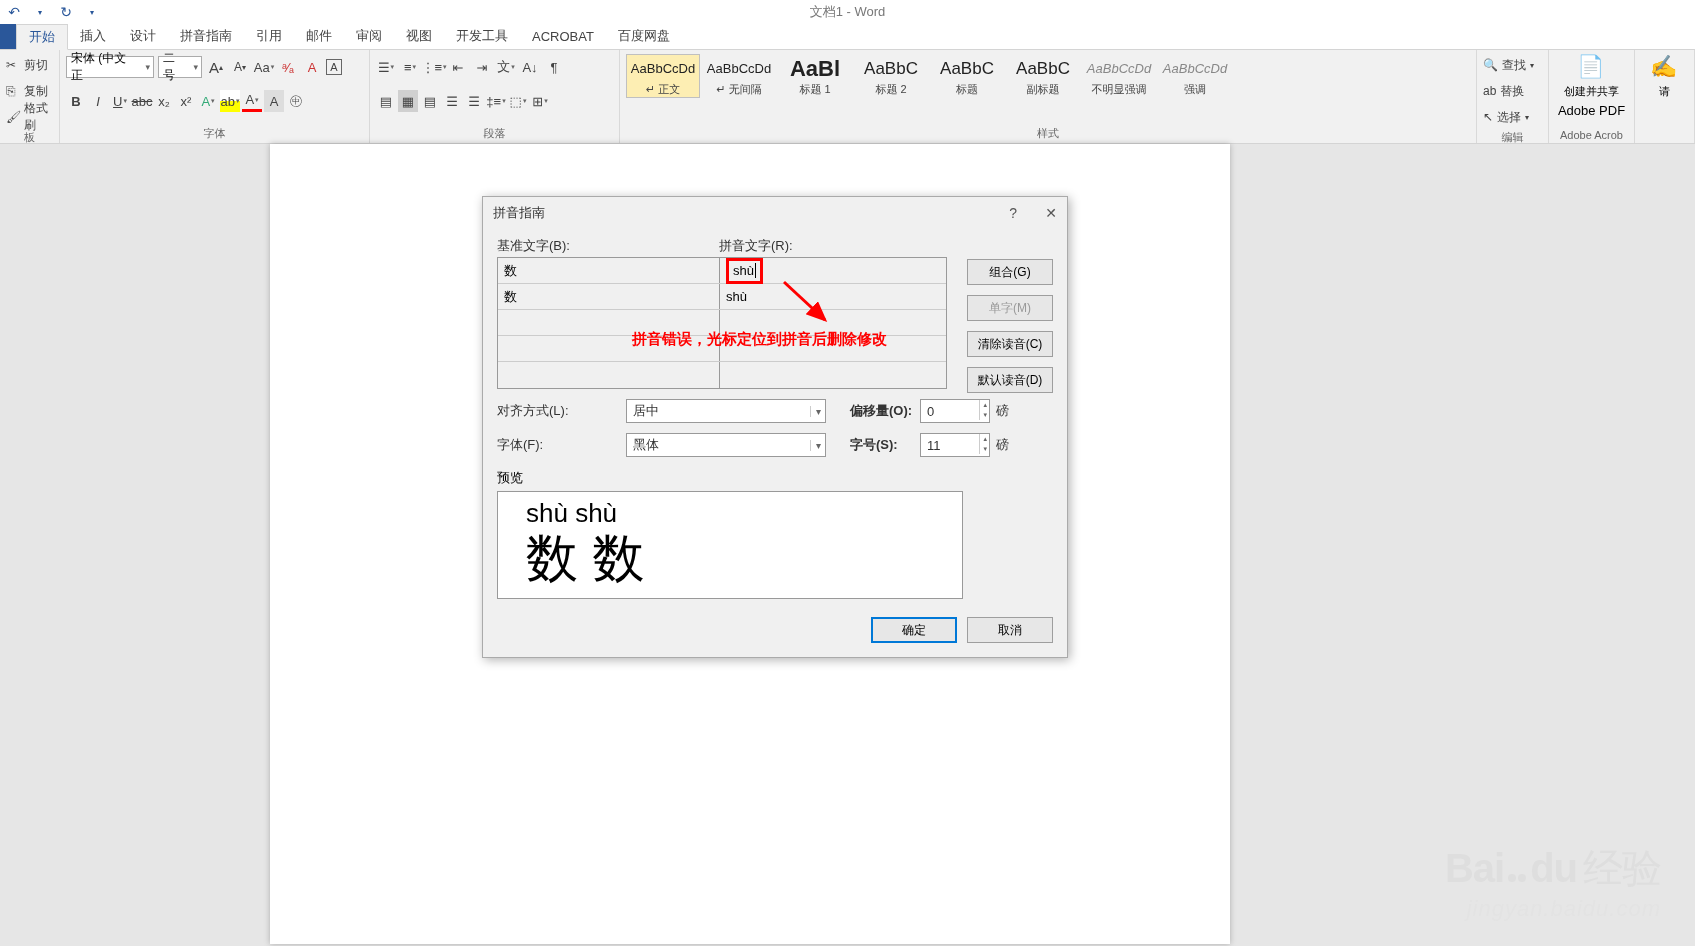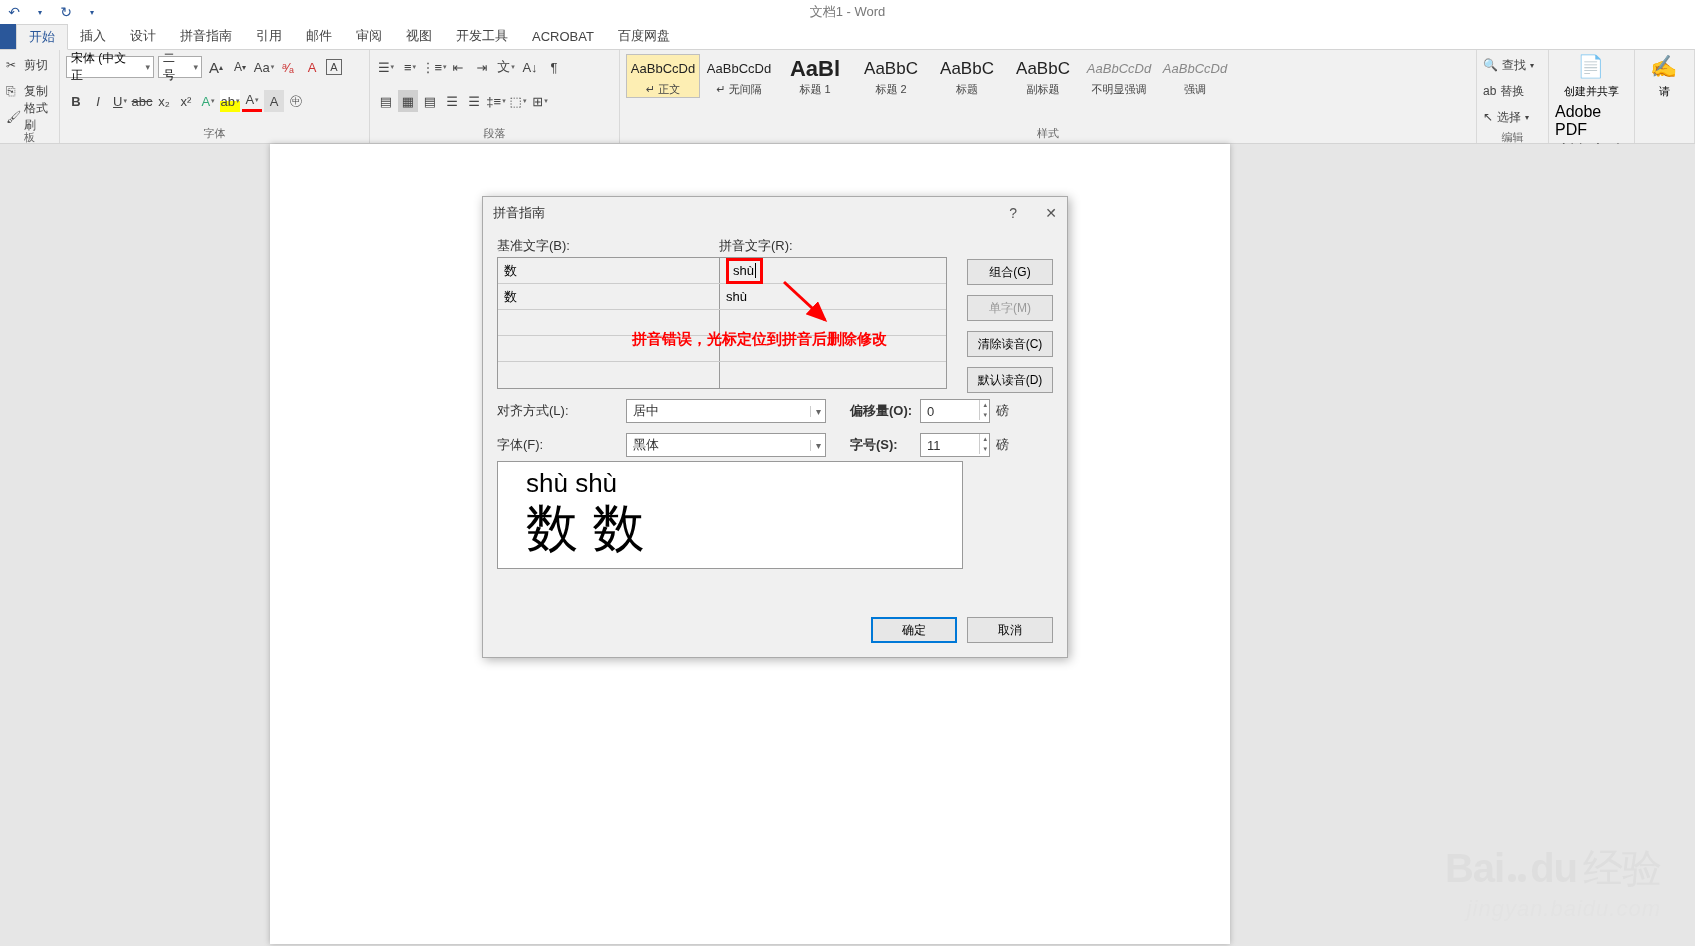--- a/index.html
+++ b/index.html
@@ -271,21 +271,21 @@
           <span style="font-size:8px">▾</span>
         </div>
     </div>
     <div class="group-label">编辑</div>
   </div>
 
   <div class="group adobe-group">
     <div class="group-body" style="flex-direction:column;align-items:center">
       <div style="font-size:22px;color:#c33">📄</div>
       <div style="font-size:11px">创建并共享</div>
-      <div style="font-size:16px">Adobe PDF</div>
+      <div style="font-size:13px">Adobe PDF</div>
     </div>
     <div class="group-label">Adobe Acrob</div>
   </div>
 
   <div class="group acrobat-group">
     <div class="group-body" style="flex-direction:column;align-items:center">
       <div style="font-size:22px">✍</div>
       <div style="font-size:11px">请</div>
     </div>
   </div>
@@ -346,20 +346,21 @@
       <div class="unit">磅</div>
     </div>
     <div class="form-row">
       <div class="form-label">字体(F):</div>
       <div class="dcombo">黑体</div>
       <div class="form-label2">字号(S):</div>
       <div class="spinbox" style="position:relative">11</div>
       <div class="unit">磅</div>
     </div>
 
+    <div class="preview-label">预览</div>
     <div class="preview-box">
       <div class="preview-ruby">shù  shù</div>
       <div class="preview-base">数 数</div>
     </div>
 
     <div class="dlg-footer">
       <div class="dbtn primary">确定</div>
       <div class="dbtn normal">取消</div>
     </div>
   </div>

